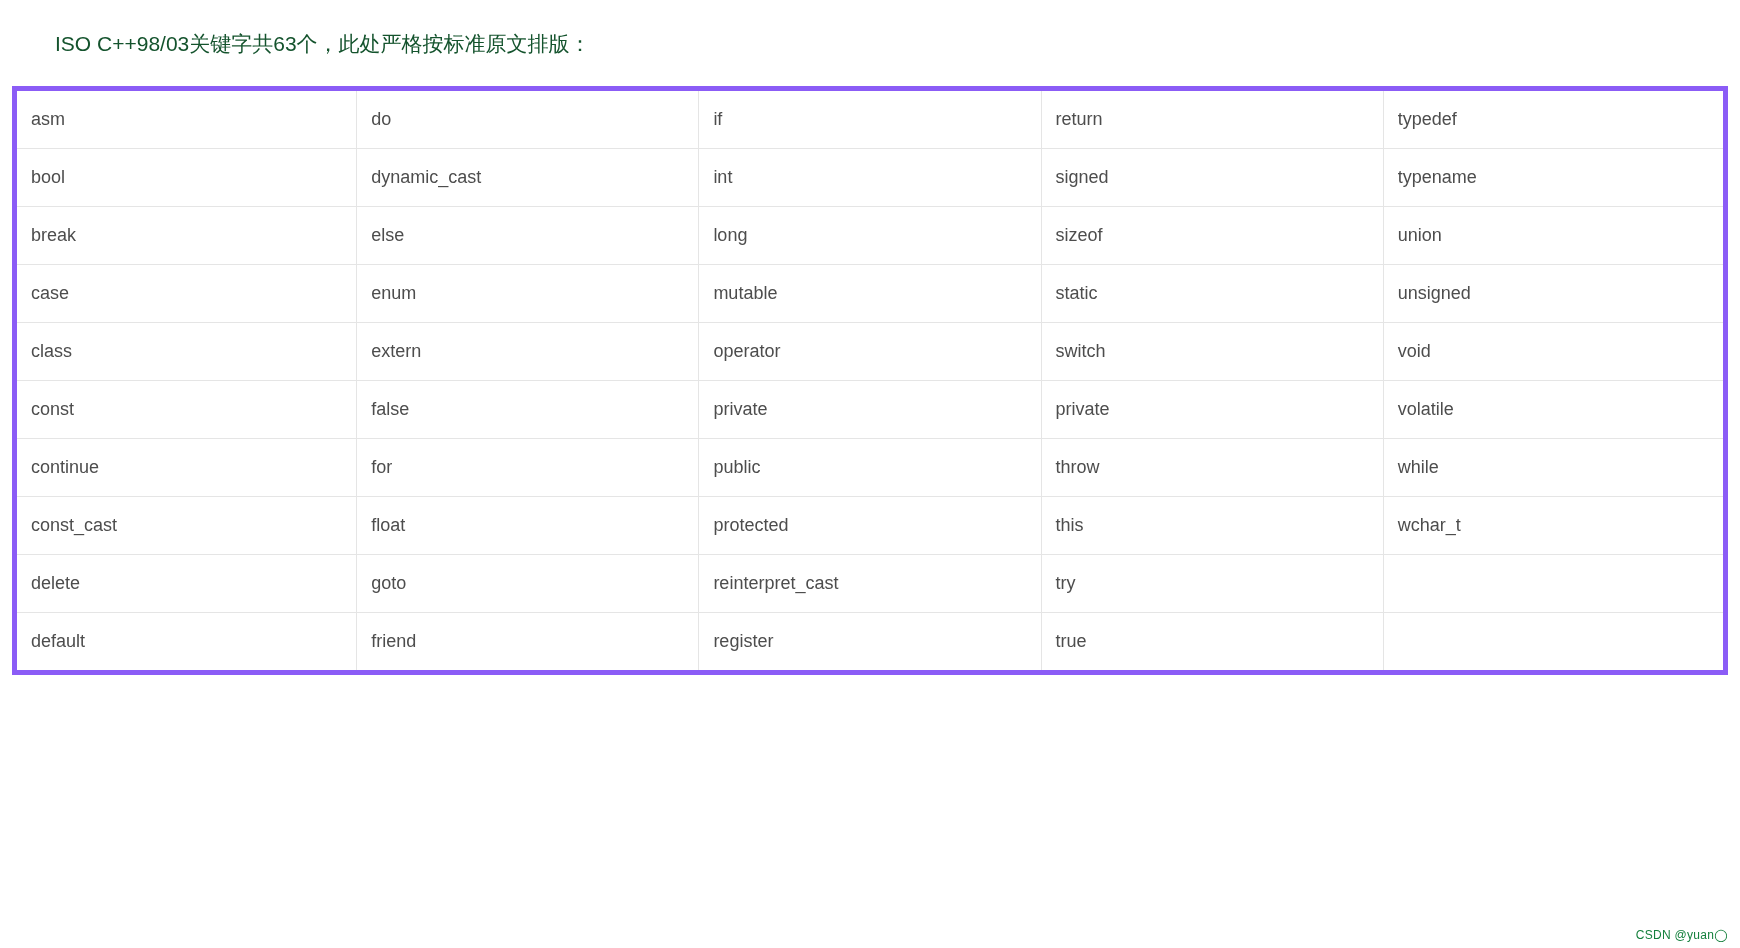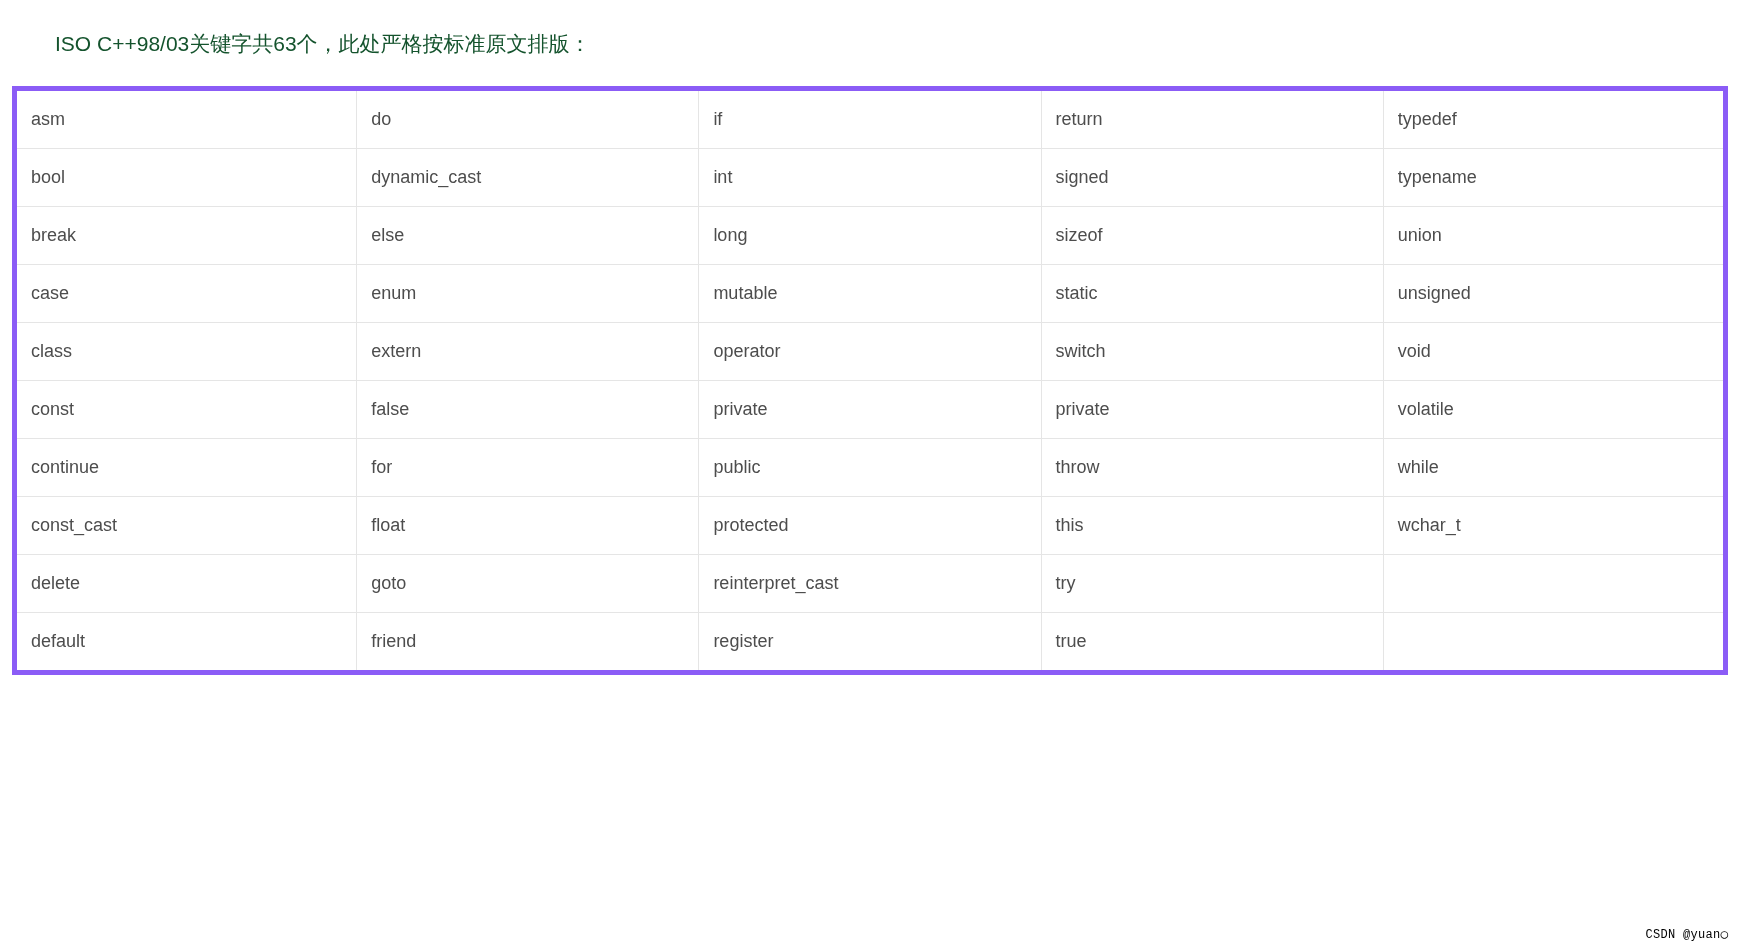--- a/index.html
+++ b/index.html
@@ -29,23 +29,22 @@
       padding: 18px 14px;
       font-size: 18px;
       color: #4d4d4d;
       width: 20%;
     }
     .watermark {
       position: fixed;
       bottom: 6px;
       right: 12px;
       font-size: 12px;
-      color: #000000;
+      color: #15803d;
       letter-spacing: 0.3px;
-      font-family: Liberation Mono, monospace;
     }
   </style>
 </head>
 <body>
 
 <p class="heading">ISO C++98/03关键字共63个，此处严格按标准原文排版：</p>
 
 <table>
   <tbody>
       <tr>

